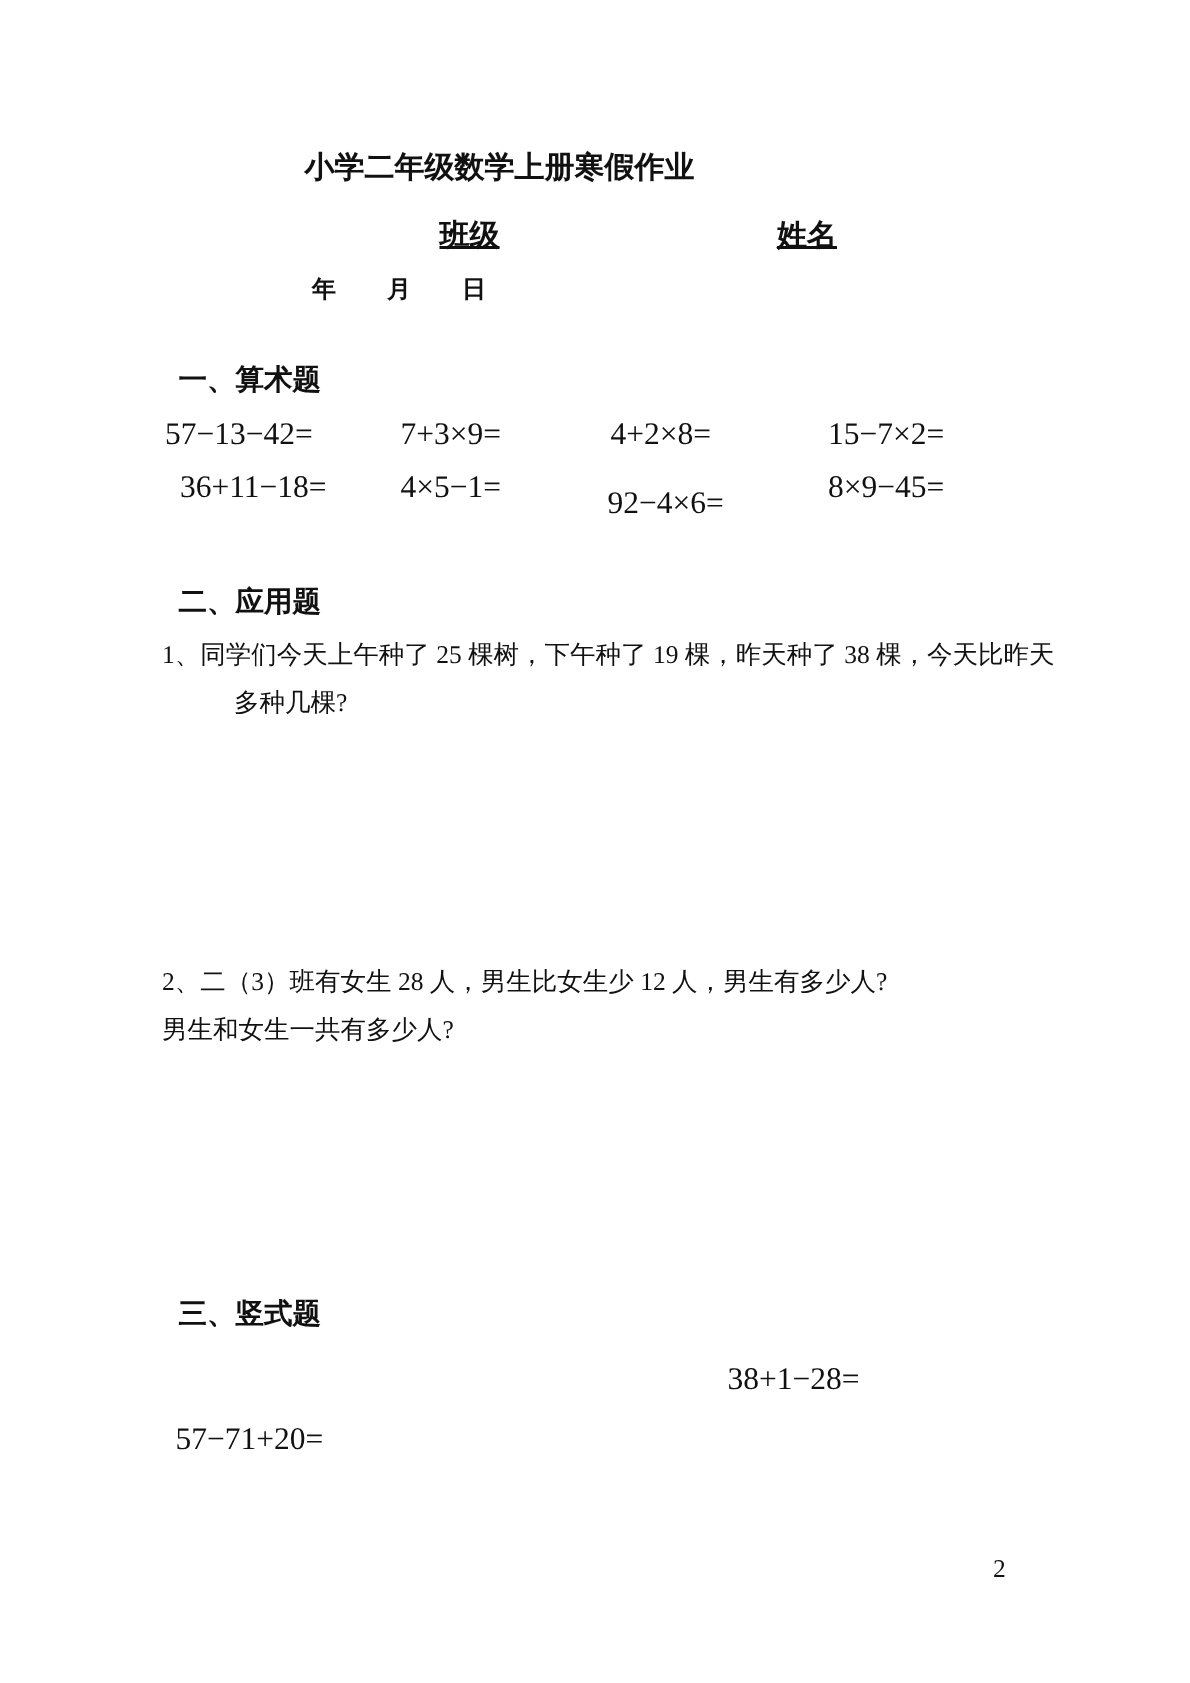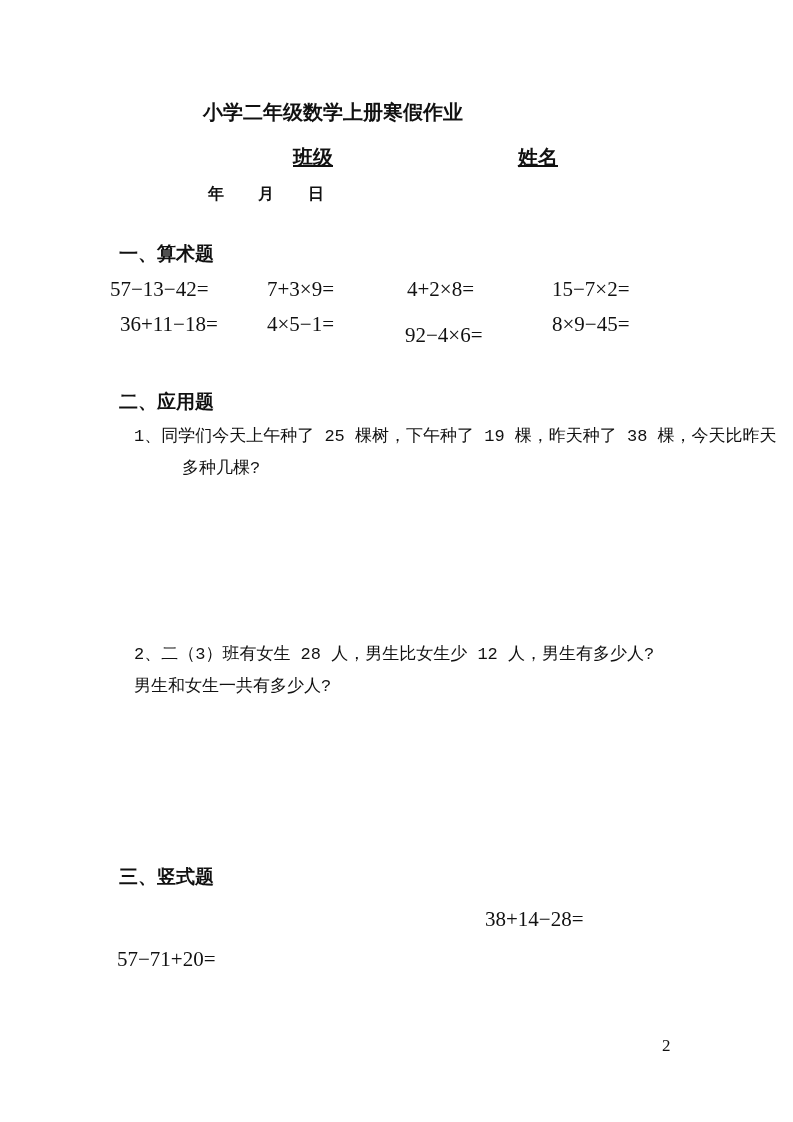--- a/index.html
+++ b/index.html
@@ -74,25 +74,24 @@
   .r1c4 { left: 552px; top: 277px; }
   .r2c1 { left: 120px; top: 312px; }
   .r2c2 { left: 267px; top: 312px; }
   .r2c3 { left: 405px; top: 323px; }
   .r2c4 { left: 552px; top: 312px; }
   .pos-v1 { left: 117px; top: 907px; margin-top: 40px; }
   .pos-v2 { left: 485px; top: 907px; }
   
   .body-line {
     position: absolute;
-    left: 134px;
+    left: 108px;
     font-size: 17px;
     line-height: 22px;
     white-space: nowrap;
-    font-family: Liberation Mono, monospace;
   }
   .pos-p1l1 { top: 426px; }
   .pos-p1l2 { top: 458px; margin-left: 48px; }
   .pos-p2l1 { top: 644px; }
   .pos-p2l2 { top: 676px; }
   
   .page-number {
     position: absolute;
     left: 662px;
     top: 1036px;
@@ -130,17 +129,17 @@
   <div class="heading pos-h2">二、应用题</div>
 
   <div class="body-line pos-p1l1">1、同学们今天上午种了 25 棵树，下午种了 19 棵，昨天种了 38 棵，今天比昨天</div>
   <div class="body-line pos-p1l2">多种几棵?</div>
   <div class="body-line pos-p2l1">2、二（3）班有女生 28 人，男生比女生少 12 人，男生有多少人?</div>
   <div class="body-line pos-p2l2">男生和女生一共有多少人?</div>
 
   <div class="heading pos-h3">三、竖式题</div>
 
   <div class="expr pos-v1">57−71+20=</div>
-  <div class="expr pos-v2">38+14−28=</div>
+  <div class="expr pos-v2">38+1−28=</div>
 
   <div class="page-number">2</div>
 
 </div>
 
 </body></html>

